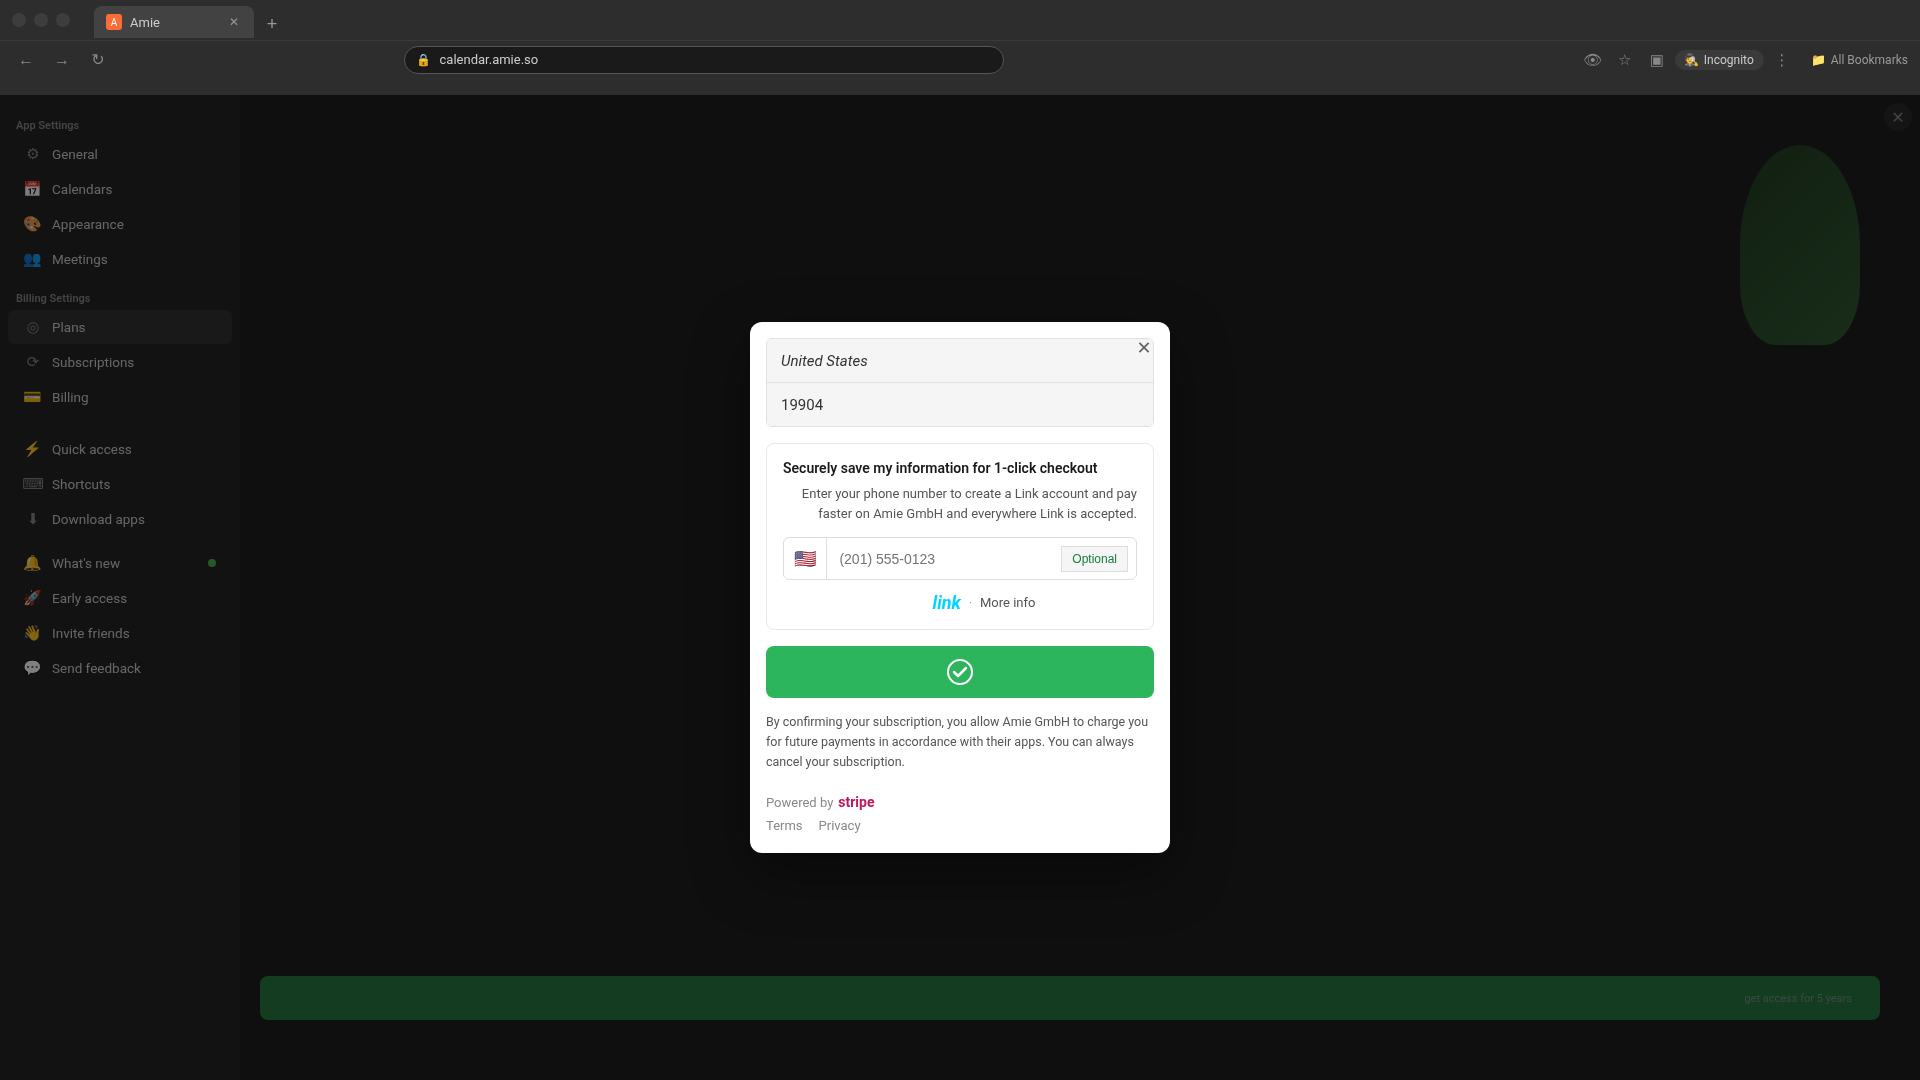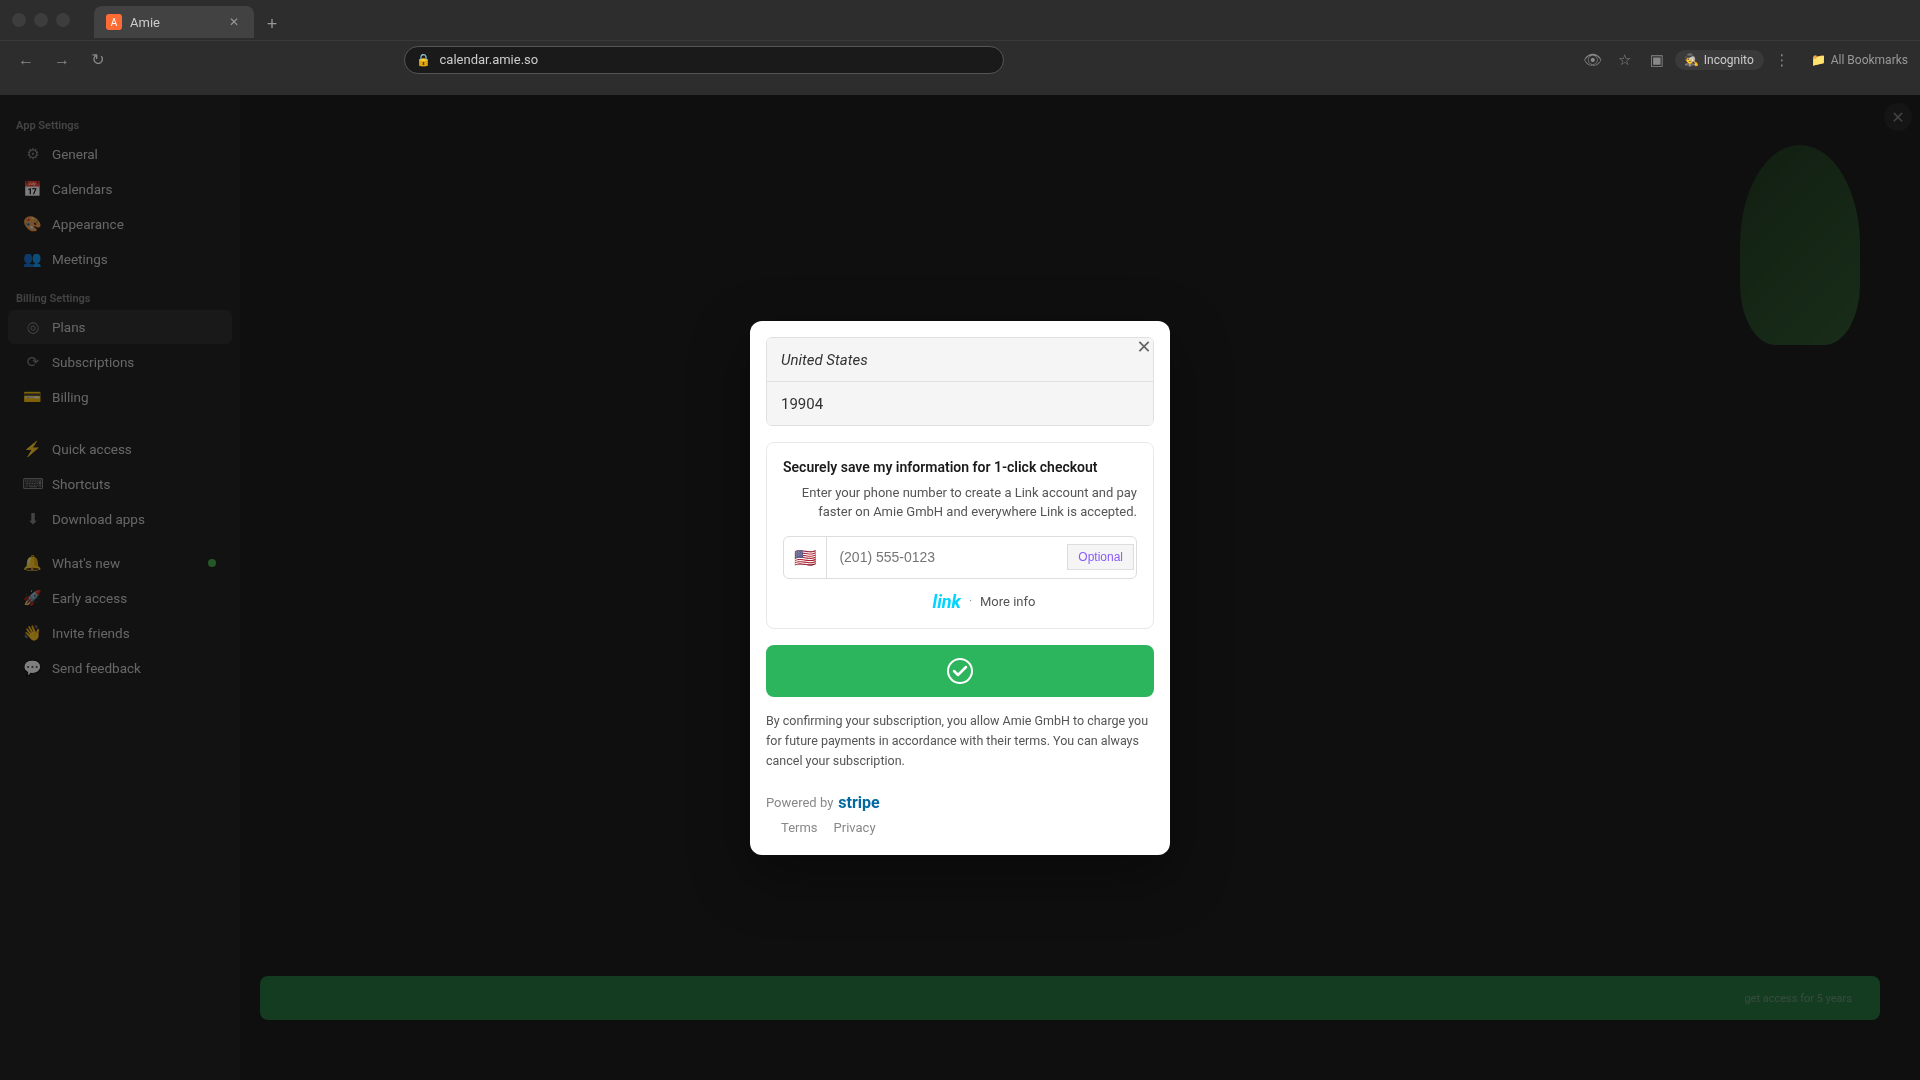--- a/index.html
+++ b/index.html
@@ -398,23 +398,23 @@
       color: #999;
       background: transparent;
     }
 
     .optional-btn {
       background: #f5f5f5;
       border: 1px solid #ddd;
       border-radius: 0;
       padding: 5px 10px;
       font-size: 12px;
-      color: #8b5cf6;
-      cursor: pointer;
-      margin-right: 2px;
+      color: #15803d;
+      cursor: pointer;
+      margin-right: 8px;
     }
 
     .link-brand-row {
       display: flex;
       align-items: center;
       justify-content: center;
       gap: 8px;
       margin-top: 12px;
     }
 
@@ -476,29 +476,28 @@
 
     .powered-by {
       display: flex;
       align-items: center;
       gap: 5px;
       font-size: 13px;
       color: #888;
     }
 
     .stripe-brand {
-      font-size: 16px;
+      font-size: 14px;
       font-weight: 700;
-      color: #0369a1;
+      color: #be185d;
     }
 
     .footer-links {
       display: flex;
       gap: 16px;
-      margin-left: 15px;
     }
 
     .footer-link {
       font-size: 13px;
       color: #888;
       cursor: pointer;
       text-decoration: none;
     }
 
     
@@ -713,21 +712,21 @@
 
         <div class="submit-section">
           <button class="submit-btn">
             <svg width="28" height="28" viewBox="0 0 28 28" fill="none">
               <circle cx="14" cy="14" r="12" stroke="white" stroke-width="2" fill="none"></circle>
               <path d="M8 14l4 4 8-8" stroke="white" stroke-width="2.5" stroke-linecap="round" stroke-linejoin="round"></path>
             </svg>
           </button>
         </div>
 
-        <div class="disclaimer">By confirming your subscription, you allow Amie GmbH to charge you for future payments in accordance with their terms. You can always cancel your subscription.</div>
+        <div class="disclaimer">By confirming your subscription, you allow Amie GmbH to charge you for future payments in accordance with their apps. You can always cancel your subscription.</div>
 
         <div class="modal-footer">
           <div class="powered-by">
             <span>Powered by</span>
             <span class="stripe-brand">stripe</span>
           </div>
           <div class="footer-links">
             <a class="footer-link" href="#">Terms</a>
             <a class="footer-link" href="#">Privacy</a>
           </div>

